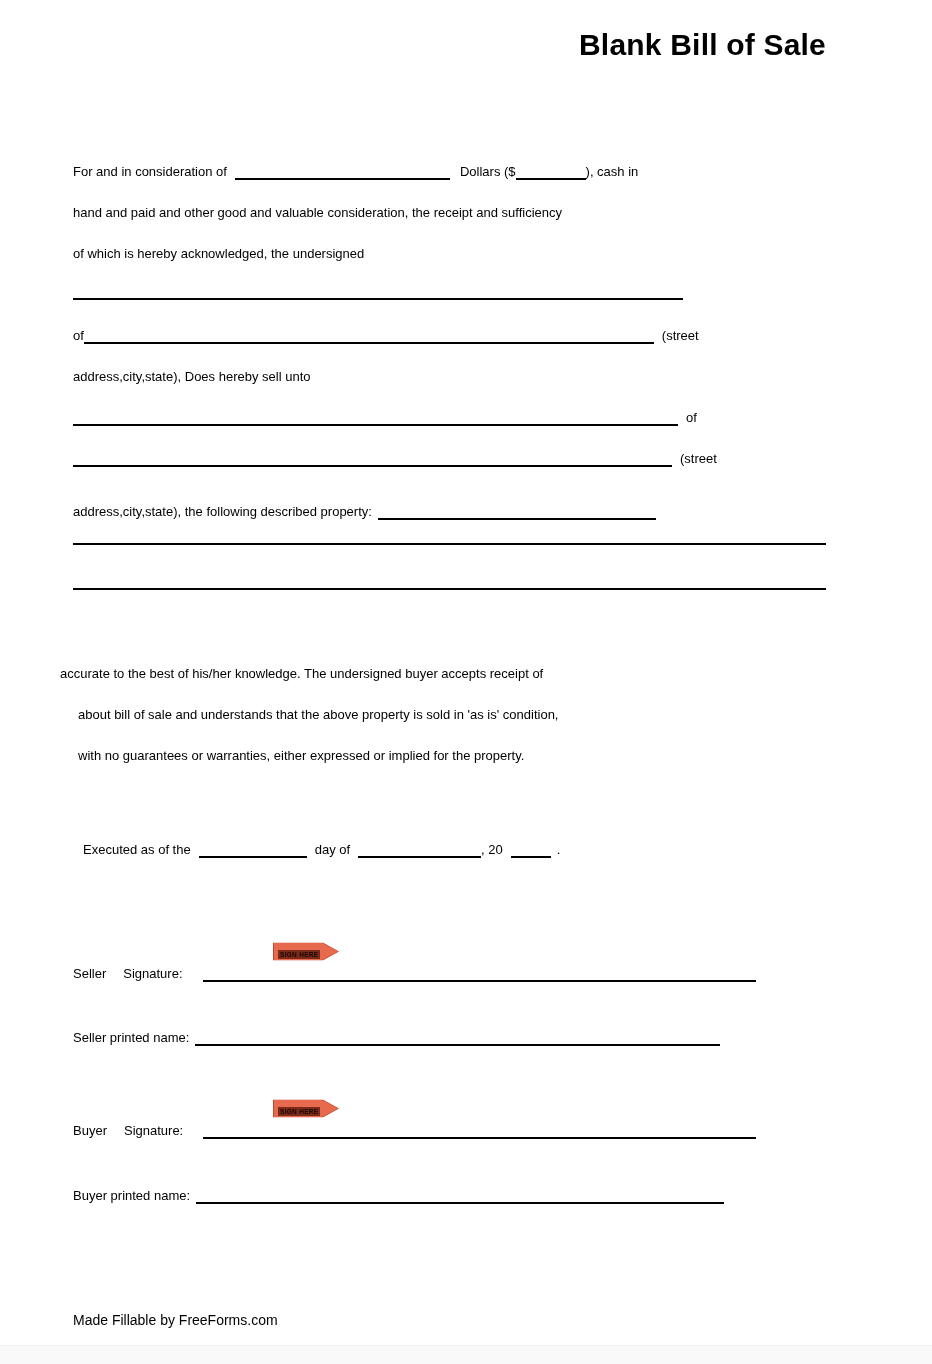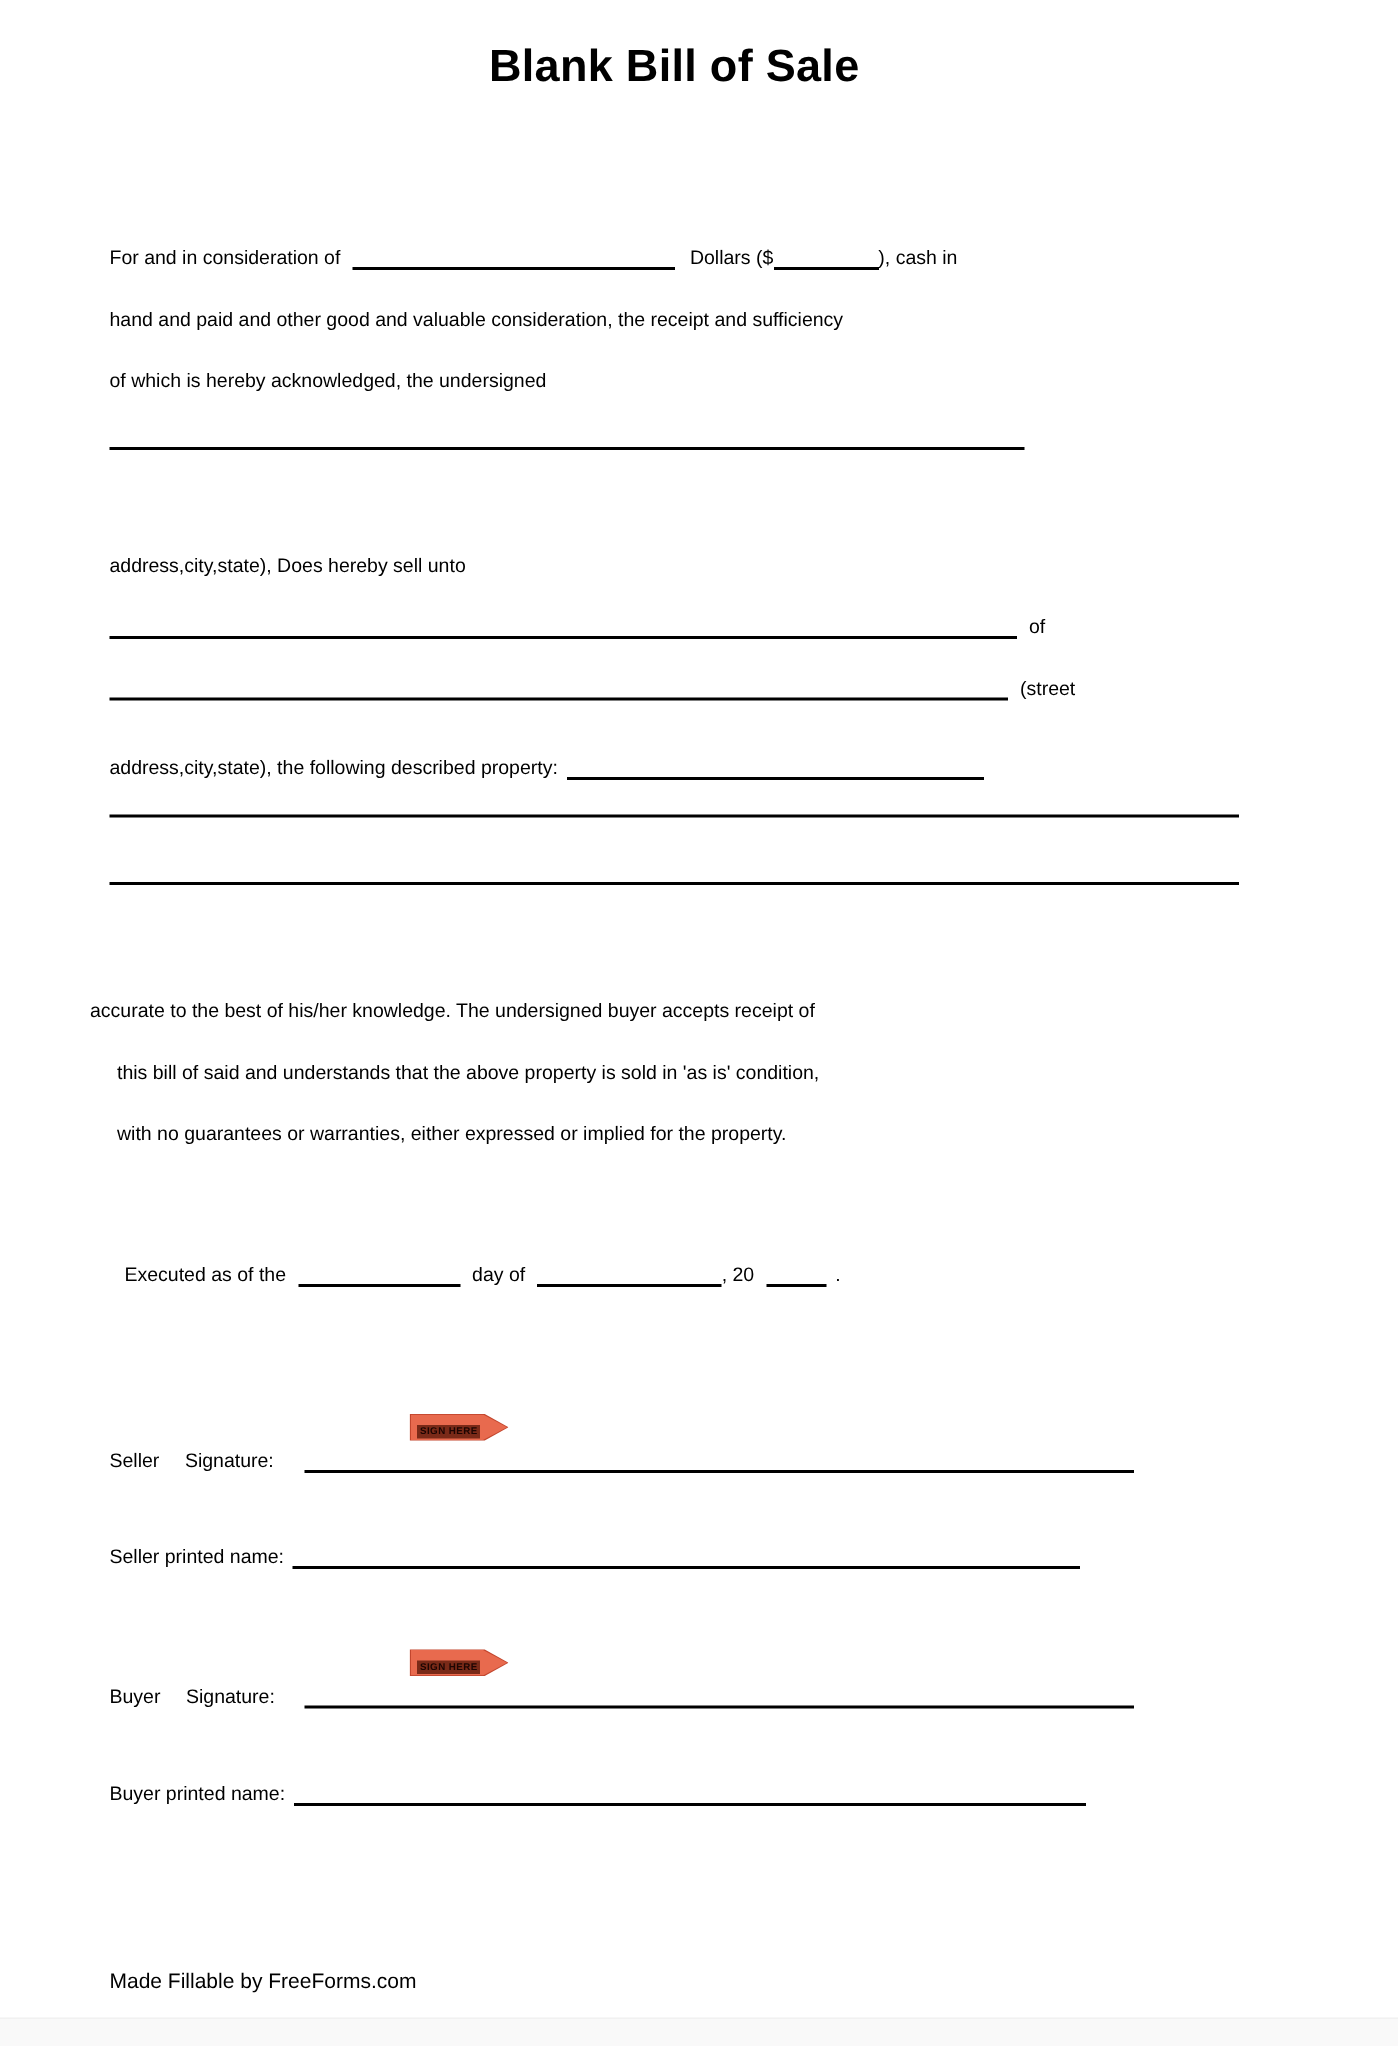--- a/index.html
+++ b/index.html
@@ -11,21 +11,21 @@
     background: #ffffff;
     font-family: "Liberation Sans", "DejaVu Sans", sans-serif;
     color: #000000;
     overflow: hidden;
   }
   .title {
     position: absolute;
     top: 28px;
     left: 73px;
     width: 753px;
-    text-align: center;
+    text-align: right;
     font-size: 30px;
     font-weight: bold;
     letter-spacing: 0.2px;
   }
   .row {
     position: absolute;
     left: 73px;
     font-size: 13px;
     line-height: 24px;
     white-space: nowrap;
@@ -100,37 +100,40 @@
   <div class="title">Blank Bill of Sale</div>
 
   <div class="row" style="top:160px">
     <span>For and in consideration of</span><span class="blank ml8 mr10" style="width:215px"></span><span>Dollars ($</span><span class="blank" style="width:70px"></span><span>), cash in</span>
   </div>
   <div class="row" style="top:201px">hand and paid and other good and valuable consideration, the receipt and sufficiency</div>
   <div class="row" style="top:242px">of which is hereby acknowledged, the undersigned</div>
 
   <div class="hline" style="top:298px; left:73px; width:610px"></div>
 
+  <div class="row" style="top:324px">
+    <span>of</span><span class="blank mr8" style="width:570px"></span><span>(street</span>
+  </div>
   <div class="row" style="top:365px">address,city,state), Does hereby sell unto</div>
 
   <div class="row" style="top:406px">
     <span class="blank mr8" style="width:605px"></span><span>of</span>
   </div>
   <div class="row" style="top:447px">
     <span class="blank mr8" style="width:599px"></span><span>(street</span>
   </div>
   <div class="row" style="top:500px">
     <span>address,city,state), the following described property:</span><span class="blank ml6" style="width:278px"></span>
   </div>
 
   <div class="hline" style="top:543px; left:73px; width:753px"></div>
   <div class="hline" style="top:588px; left:73px; width:753px"></div>
 
   <div class="row" style="top:662px; left:60px">accurate to the best of his/her knowledge. The undersigned buyer accepts receipt of</div>
-  <div class="row" style="top:703px; left:78px">this bill of said and understands that the above property is sold in 'as is' condition,</div>
+  <div class="row" style="top:703px; left:78px">about bill of sale and understands that the above property is sold in 'as is' condition,</div>
   <div class="row" style="top:744px; left:78px">with no guarantees or warranties, either expressed or implied for the property.</div>
 
   <div class="row" style="top:838px; left:83px">
     <span>Executed as of the</span><span class="blank ml8 mr8" style="width:108px"></span><span>day of</span><span class="blank ml8" style="width:123px"></span><span>, 20</span><span class="blank ml8 mr6" style="width:40px"></span><span>.</span>
   </div>
 
   <div class="sign-tag" style="top:941px">
     <div class="sign-tag-inner">
       <span class="sign-tag-text">SIGN HERE</span>
     </div>

